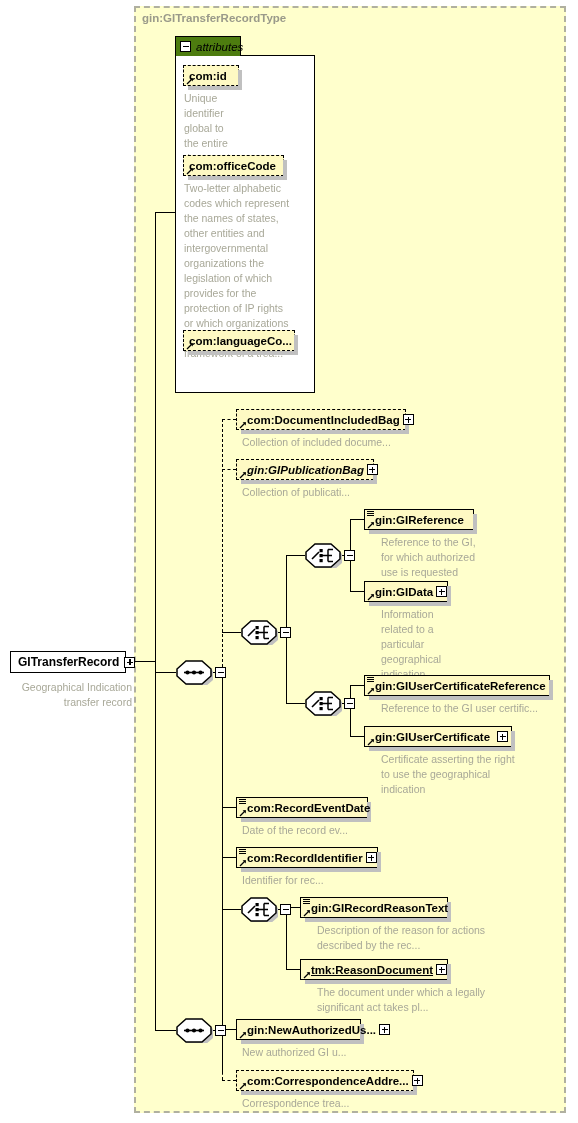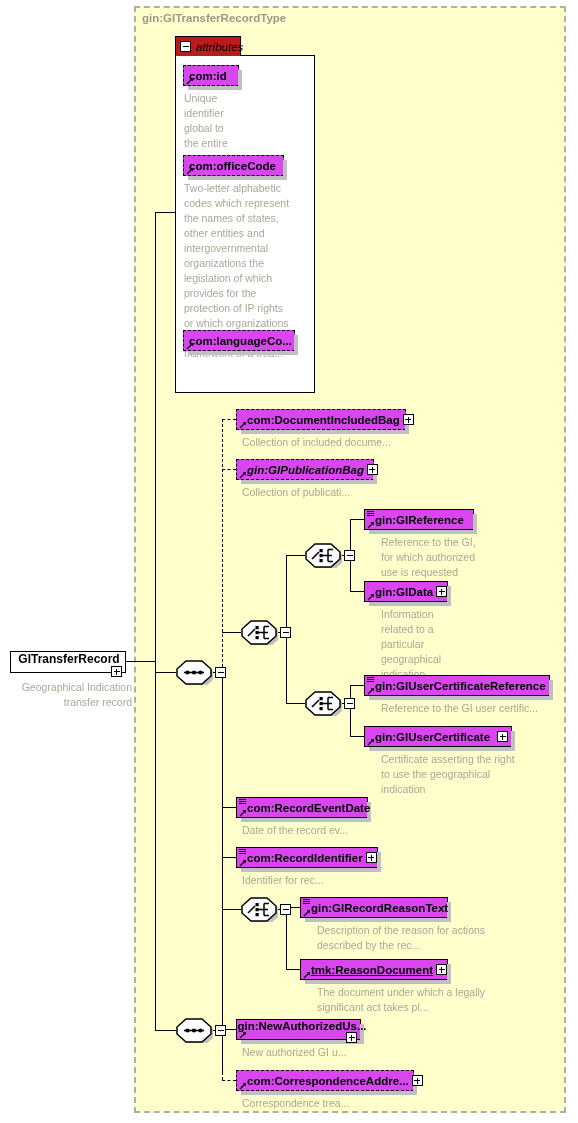--- a/index.html
+++ b/index.html
@@ -26,21 +26,21 @@
     position: absolute;
     font-size: 11.5px;
     font-weight: bold;
     color: #9a9a8a;
     white-space: nowrap;
   }
 
   
   .attr-tab {
     position: absolute;
-    background: #b91c1c;
+    background: #4d7c0f;
     border: 1.5px solid #000;
     border-bottom: none;
     height: 20px;
     display: flex;
     align-items: center;
     padding: 0 6px 0 4px;
     z-index: 4;
   }
   .attr-tab .lbl {
     font-size: 11.5px;
@@ -66,21 +66,21 @@
     position: absolute;
     background: #ffffff;
     border: 1.5px solid #000;
     z-index: 3;
   }
 
   
   .node {
     position: absolute;
     height: 21px;
-    background: #d946ef;
+    background: #fef9c3;
     display: flex;
     align-items: center;
     white-space: nowrap;
     z-index: 6;
   }
   .node.solid   { border: 1.6px solid #000; }
   .node.dashed  { border: 1.6px dashed #000; }
   .node .shadow-h {
     position: absolute;
     left: 4px; right: -4px; bottom: -5px;
@@ -257,21 +257,21 @@
   <div class="node dashed attrnode" style="left:183px; top:330px; width:112px;">
     <span class="shadow-h"></span>
       <span class="shadow-v"></span>
     <svg class="ref-arrow" viewBox="0 0 8 8">
       <path d="M1,7 L6.5,1.5" stroke="#000" stroke-width="1.3" fill="none"></path>
       <path d="M6.8,1.2 L6.8,4.4 L3.6,1.2 Z" fill="#000"></path>
     </svg>
     <span class="nlabel">com:languageCo...</span>
   </div>
 
-  <div class="root-node" style="left:10px; top:651px; width:116px;flex-direction:column;">
+  <div class="root-node" style="left:10px; top:651px; width:116px;">
     <span class="shadow-h"></span>
       <span class="shadow-v"></span>
     <span class="nlabel">GITransferRecord</span>
     <span class="plus-box" style="margin-left:auto;"></span>
   </div>
   <div class="doc-text" style="left:12px; top:680px; width:120px;text-align:right;">Geographical Indication transfer record</div>
 
   <div class="ln h" style="left:126px; top:661px; width:29px;"></div>
 
   <div class="ln v" style="left:155px; top:212px; height:450px;"></div>
@@ -584,21 +584,21 @@
 
   <div class="ln v" style="left:222px; top:1030px; height:1px;"></div>
 
   <div class="ln v" style="left:222px; top:1030px; height:1px;"></div>
 
   <div class="ln v" style="left:222px; top:1029px; height:2px;"></div>
   <div class="ln h" style="left:222px; top:1029px; width:14px;"></div>
   <div class="ln dash-v" style="left:222px; top:1030px; height:50px;"></div>
   <div class="ln dash-h" style="left:222px; top:1080px; width:14px;"></div>
 
-  <div class="node solid" style="left:236px; top:1019px; width:125px;flex-direction:column;">
+  <div class="node solid" style="left:236px; top:1019px; width:125px;">
     <span class="shadow-h"></span>
       <span class="shadow-v"></span>
     <svg class="ref-arrow" viewBox="0 0 8 8">
       <path d="M1,7 L6.5,1.5" stroke="#000" stroke-width="1.3" fill="none"></path>
       <path d="M6.8,1.2 L6.8,4.4 L3.6,1.2 Z" fill="#000"></path>
     </svg>
     <span class="nlabel" style="margin-left:10px;">gin:NewAuthorizedUs...</span>
     <span class="plus-box" style="margin-left:auto;"></span>
   </div>
   <div class="doc-text" style="left:242px; top:1045px; width:170px;">New authorized GI u...</div>

